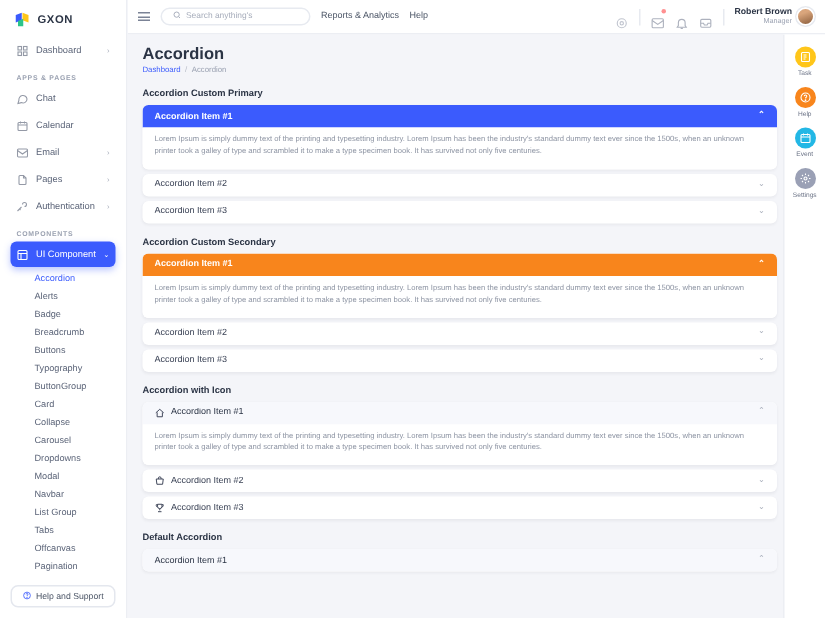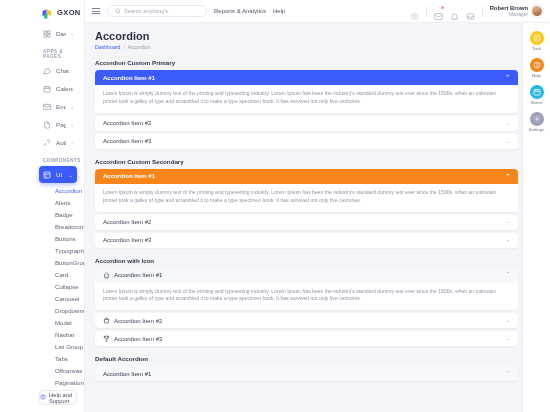--- a/index.html
+++ b/index.html
@@ -9,21 +9,21 @@
     background: #f4f5f9;
     overflow: hidden;
   }
   .app { display: flex; width: 550px; height: 412px; position: relative; }
 
   
   .sidebar {
     width: 85px; height: 412px; background: #ffffff;
     border-right: 1px solid #eceef3;
     display: flex; flex-direction: column;
-    position: relative; overflow: hidden; padding-left: 32px;
+    position: relative; overflow: hidden;
   }
   .logo-row { display: flex; align-items: center; gap: 4px; padding: 6px 8px 7px 9px; }
   .logo-mark { width: 12px; height: 12px; position: relative; flex: 0 0 auto; }
   .logo-text { font-size: 7.5px; font-weight: 700; color: #2b3445; letter-spacing: .4px; }
   .side-scroll { flex: 1; overflow: hidden; padding: 0 7px; }
   .side-item {
     display: flex; align-items: center; gap: 5px;
     height: 17px; padding: 0 4px; border-radius: 4px;
     color: #5b6478; font-size: 6.2px; cursor: pointer; margin-bottom: 1px;
   }

